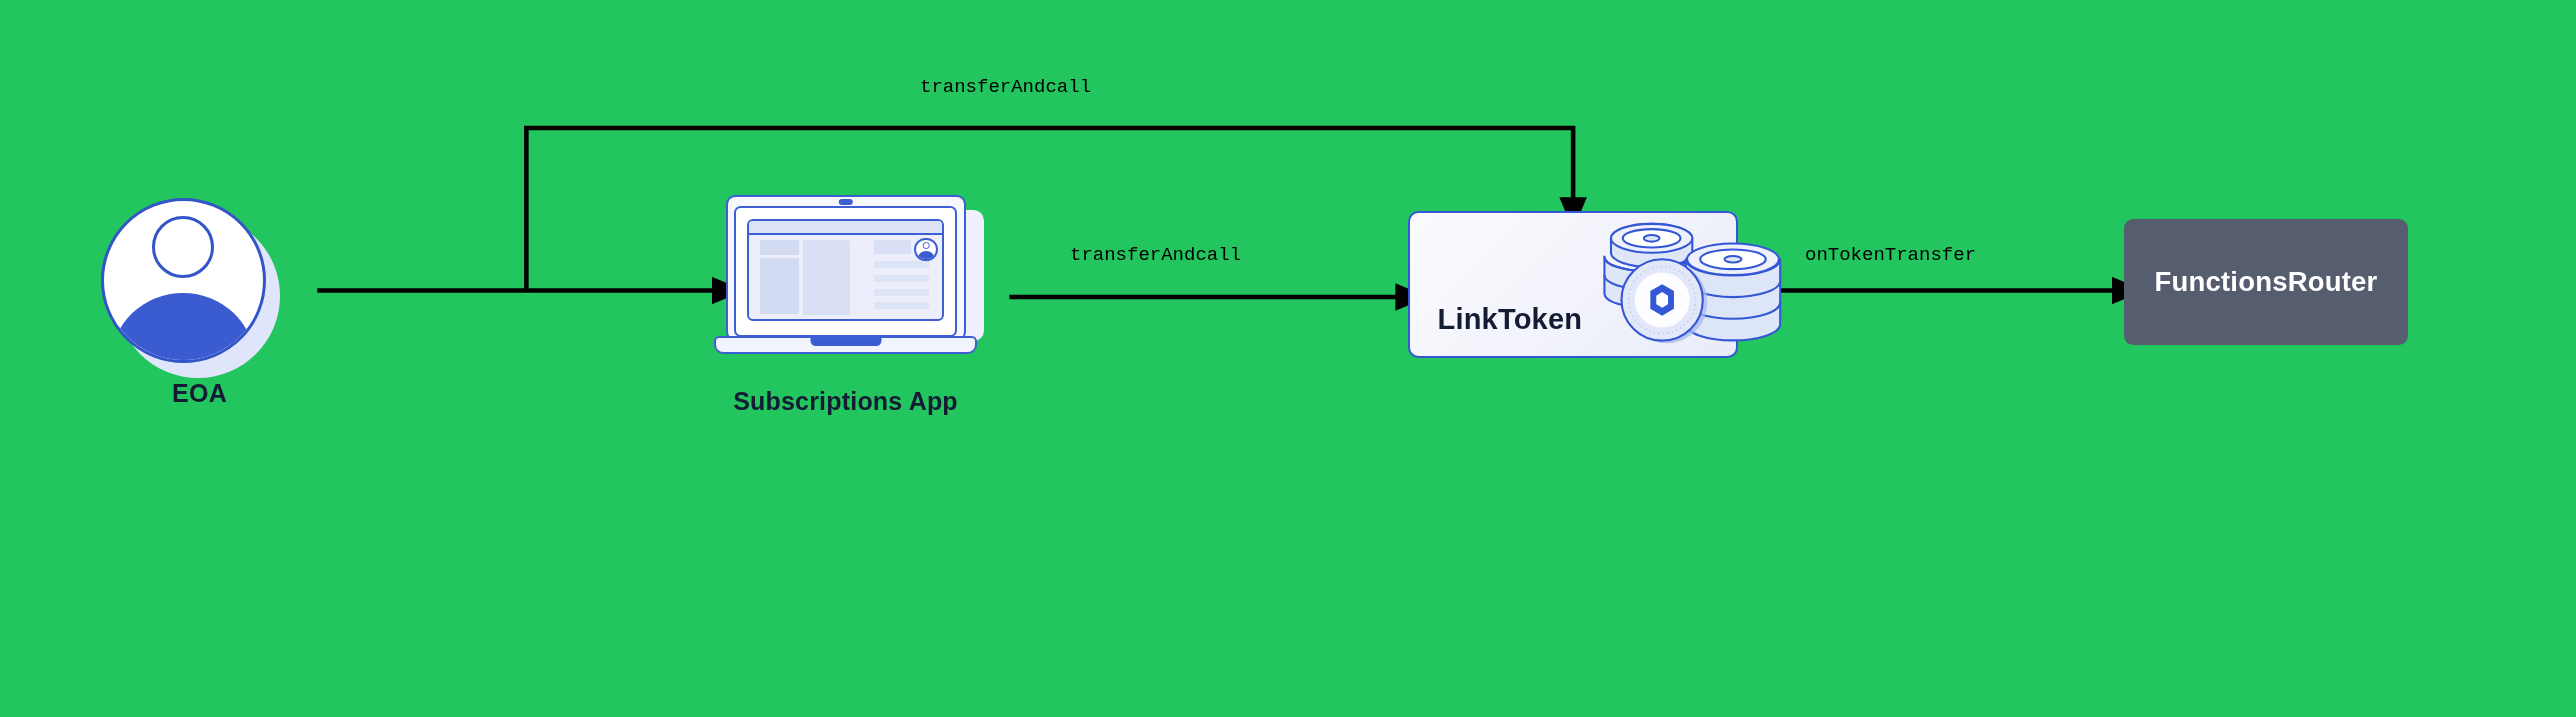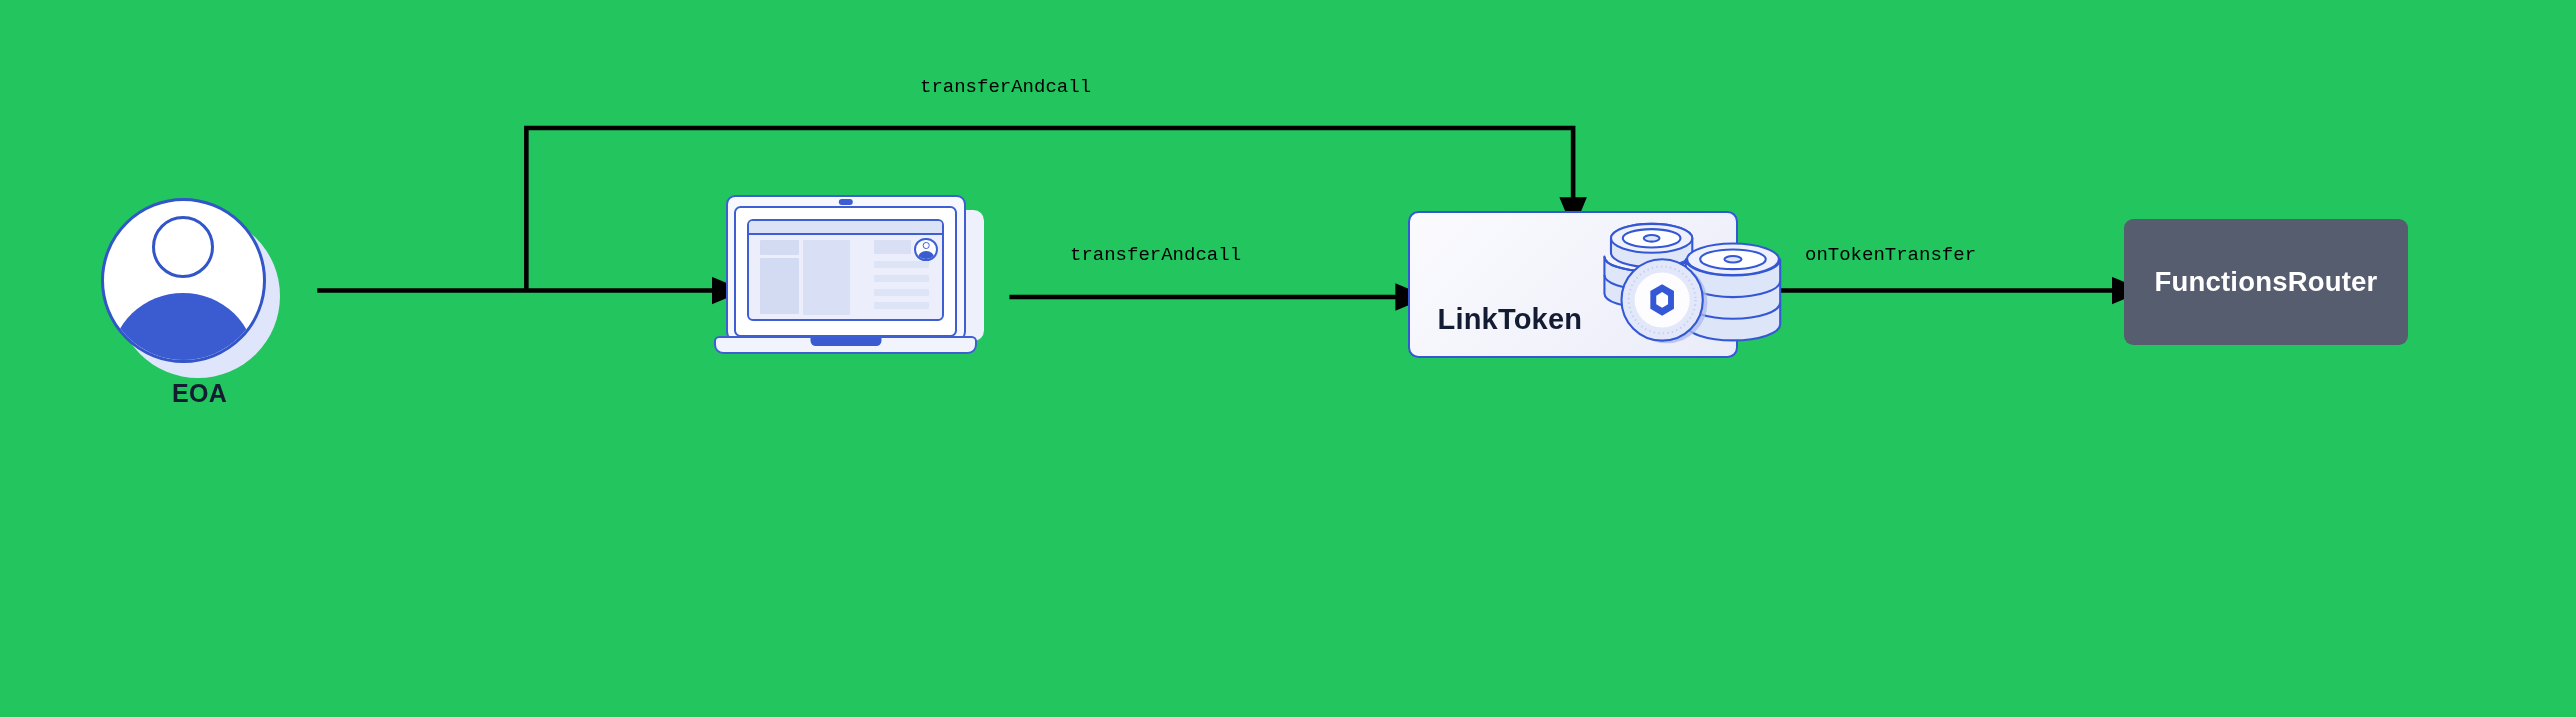--- a/index.html
+++ b/index.html
@@ -337,20 +337,21 @@
         <div class="scr-line" style="top:81px;"></div>
         <div class="scr-avatar">
           <div class="scr-avatar-head"></div>
           <div class="scr-avatar-body"></div>
         </div>
       </div>
     </div>
     <div class="laptop-base">
       <div class="laptop-notch"></div>
     </div>
+    <div class="laptop-label">Subscriptions App</div>
   </div>
 
   <div class="node linktoken-box">
     <div class="linktoken-label-wrap">
       <div class="linktoken-label">LinkToken</div>
     </div>
   </div>
 
   <div class="node coins">
     <svg width="184" height="141" viewBox="0 0 280 215" xmlns="http://www.w3.org/2000/svg">

